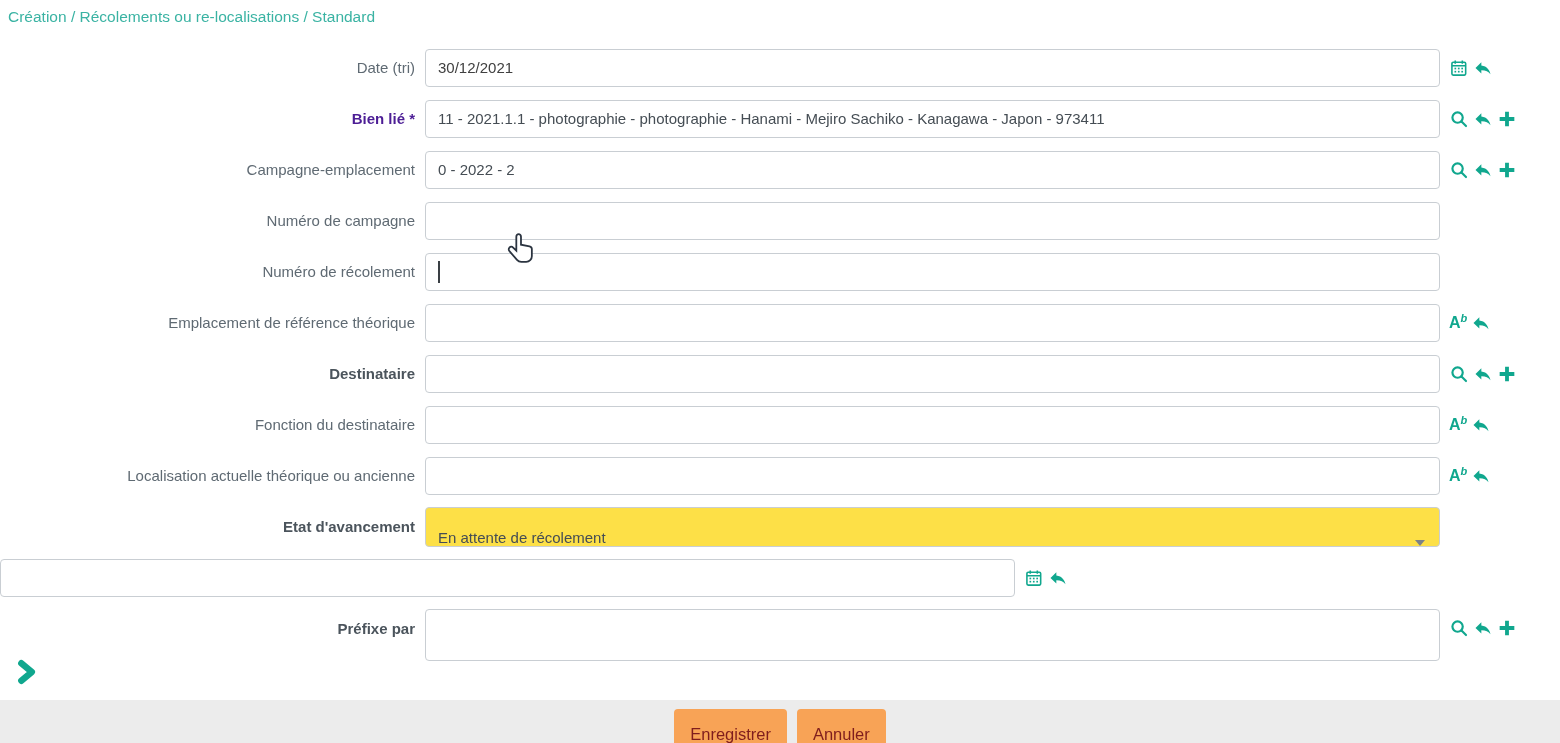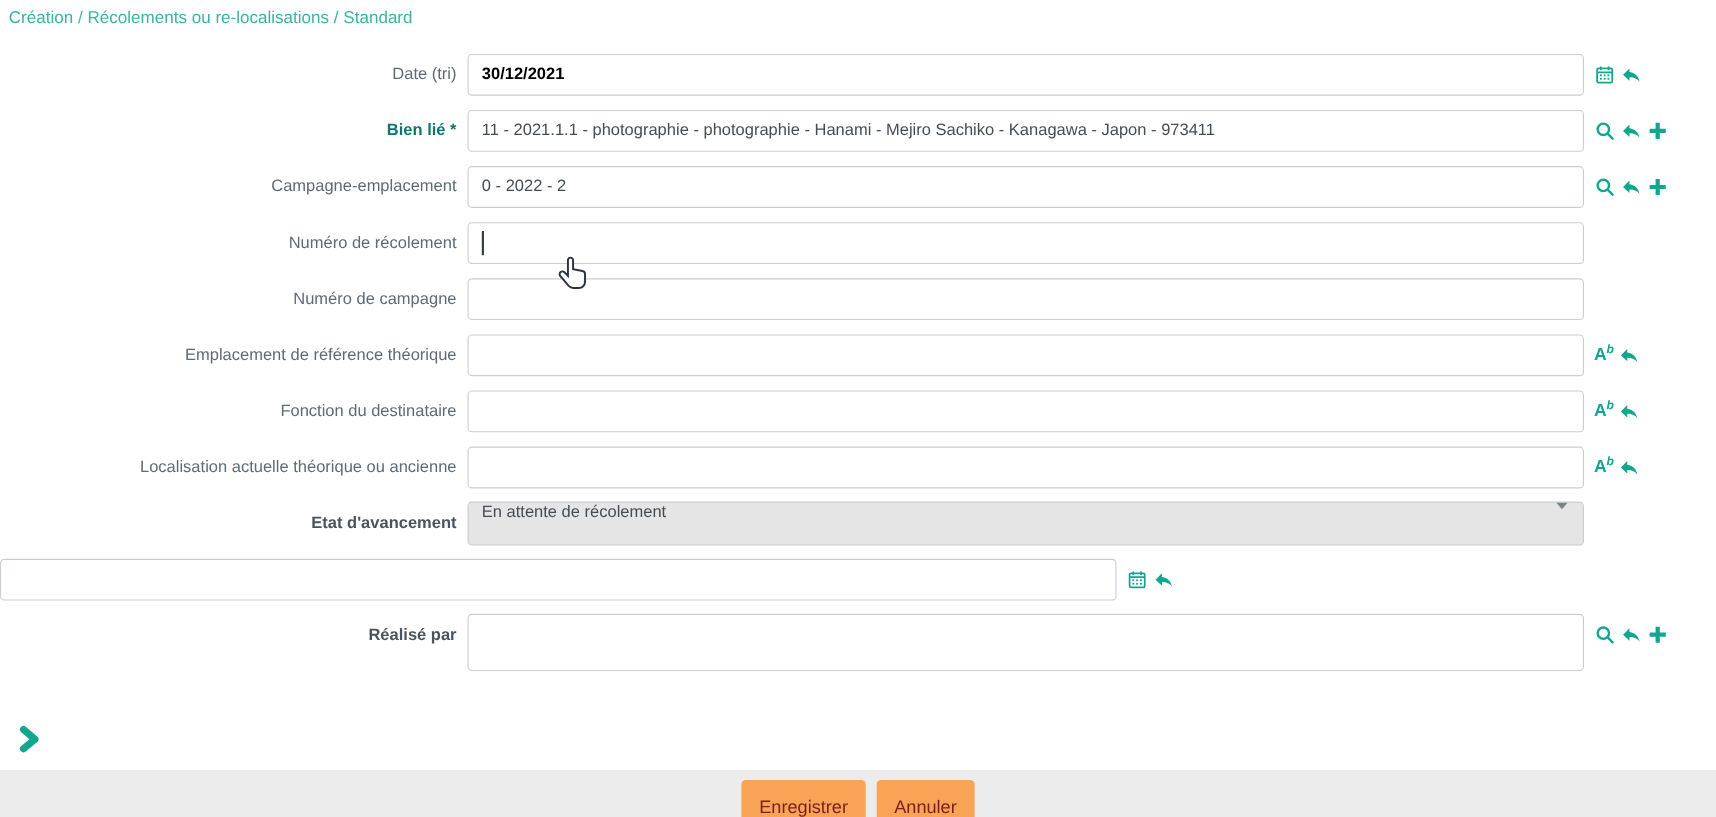--- a/index.html
+++ b/index.html
@@ -4,29 +4,29 @@
 <style>
   html,body{margin:0;padding:0;background:#fff;}
   .page{position:relative;width:1560px;height:743px;overflow:hidden;background:#fff;
         font-family:"Liberation Sans",sans-serif;}
   .breadcrumb{position:absolute;left:8px;top:8px;font-size:15.5px;color:#3ab3a3;text-align:right;}
   .form{position:absolute;top:42px;left:0;width:1472px;}
   .row{display:flex;align-items:center;height:51px;}
   .lbl{width:425px;text-align:right;padding-right:10px;box-sizing:border-box;
        font-size:15px;color:#5f6a73;flex:none;}
   .lbl.bold{font-weight:bold;color:#4b545c;}
-  .lbl.req{font-weight:bold;color:#0f766e;}
+  .lbl.req{font-weight:bold;color:#4c1d95;}
   .fieldwrap{width:1015px;position:relative;flex:none;}
   .inp{box-sizing:border-box;width:100%;height:38px;border:1px solid #c9ced3;border-radius:4px;
        padding:0 12px;font-size:15px;color:#454d54;outline:none;background:#fff;font-family:inherit;}
-  .inp.muted{color:#000000;font-weight:bold;}
+  .inp.muted{color:#404040;}
   .inp.tall{height:52px;}
   .selectbox{box-sizing:border-box;width:100%;height:40px;border:1px solid #c9ced3;border-radius:4px;
-       padding:0 14px 16px 12px;font-size:15px;color:#454d54;background:#e5e5e5;display:flex;
-       align-items:flex-start;justify-content:space-between;cursor:pointer;}
+       padding:0 14px 0 12px;font-size:15px;color:#454d54;background:#fde047;display:flex;
+       align-items:flex-end;justify-content:space-between;cursor:pointer;}
   .caret-down{width:0;height:0;border-left:5px solid transparent;border-right:5px solid transparent;
        border-top:6px solid #7d8287;flex:none;}
   .icons{display:flex;align-items:center;gap:4px;padding-left:9px;color:#10a78e;flex:none;}
   .ic{width:20px;height:20px;display:inline-flex;align-items:center;justify-content:center;cursor:pointer;}
   .ic svg{width:100%;height:100%;}
   .ab-icon{color:#10a78e;font-weight:bold;font-size:16px;line-height:1;cursor:pointer;}
   .ab-icon i{font-size:11px;font-style:italic;vertical-align:super;}
   .text-caret{position:absolute;left:13px;top:8px;width:1.5px;height:22px;background:#3a3f44;}
   .hand-cursor{position:absolute;left:506px;top:232px;width:33px;height:37px;z-index:5;pointer-events:none;}
   .expand{position:absolute;left:12px;top:654px;width:28px;height:36px;color:#10a78e;cursor:pointer;}
@@ -116,49 +116,73 @@
         </span>
         <span class="ic">
           <svg viewBox="0 0 24 24" fill="currentColor">
               <path d="M9.7 3.2h4.6v6.5h6.5v4.6h-6.5v6.5H9.7v-6.5H3.2V9.7h6.5z"></path>
             </svg>
         </span>
       </div>
     </div>
 
     <div class="row">
+      <div class="lbl">Numéro de campagne</div>
+      <div class="fieldwrap">
+        <input class="inp" value="" style="">
+      </div>
+    </div>
+
+    <div class="row">
       <div class="lbl">Numéro de récolement</div>
       <div class="fieldwrap">
         <input class="inp" value="" style="">
         <span class="text-caret"></span>
       </div>
     </div>
 
     <div class="row">
-      <div class="lbl">Numéro de campagne</div>
-      <div class="fieldwrap">
-        <input class="inp" value="" style="">
-      </div>
-    </div>
-
-    <div class="row">
       <div class="lbl">Emplacement de référence théorique</div>
       <div class="fieldwrap">
         <input class="inp" value="" style="">
       </div>
       <div class="icons">
         <span class="ab-icon"><span>A</span><i>b</i></span>
         <span class="ic">
           <svg viewBox="0 0 24 24" fill="currentColor">
               <path d="M10 9V5l-7 7 7 6.6v-4c5-.1 8.5 1.5 11 5-1-5-4-9.7-11-10.6z"></path>
             </svg>
         </span>
       </div>
     </div>
 
+    <div class="row">
+      <div class="lbl bold">Destinataire</div>
+      <div class="fieldwrap">
+        <input class="inp" value="" style="">
+      </div>
+      <div class="icons">
+        <span class="ic">
+          <svg viewBox="0 0 24 24" fill="none" stroke="currentColor" stroke-width="2.6" stroke-linecap="round">
+              <circle cx="10.3" cy="10.3" r="6.2"></circle>
+              <path d="M15 15l5.4 5.4"></path>
+            </svg>
+        </span>
+        <span class="ic">
+          <svg viewBox="0 0 24 24" fill="currentColor">
+              <path d="M10 9V5l-7 7 7 6.6v-4c5-.1 8.5 1.5 11 5-1-5-4-9.7-11-10.6z"></path>
+            </svg>
+        </span>
+        <span class="ic">
+          <svg viewBox="0 0 24 24" fill="currentColor">
+              <path d="M9.7 3.2h4.6v6.5h6.5v4.6h-6.5v6.5H9.7v-6.5H3.2V9.7h6.5z"></path>
+            </svg>
+        </span>
+      </div>
+    </div>
 
     <div class="row">
       <div class="lbl">Fonction du destinataire</div>
       <div class="fieldwrap">
         <input class="inp" value="" style="">
       </div>
       <div class="icons">
         <span class="ab-icon"><span>A</span><i>b</i></span>
         <span class="ic">
           <svg viewBox="0 0 24 24" fill="currentColor">
@@ -212,21 +236,21 @@
         </span>
         <span class="ic">
           <svg viewBox="0 0 24 24" fill="currentColor">
               <path d="M10 9V5l-7 7 7 6.6v-4c5-.1 8.5 1.5 11 5-1-5-4-9.7-11-10.6z"></path>
             </svg>
         </span>
       </div>
     </div>
 
     <div class="row">
-      <div class="lbl bold">Réalisé par</div>
+      <div class="lbl bold">Préfixe par</div>
       <div class="fieldwrap" style="align-self:flex-start;margin-top:6px;">
         <input class="inp tall" value="" style="">
       </div>
       <div class="icons" style="align-self:flex-start;margin-top:15px;">
         <span class="ic">
           <svg viewBox="0 0 24 24" fill="none" stroke="currentColor" stroke-width="2.6" stroke-linecap="round">
               <circle cx="10.3" cy="10.3" r="6.2"></circle>
               <path d="M15 15l5.4 5.4"></path>
             </svg>
         </span>

